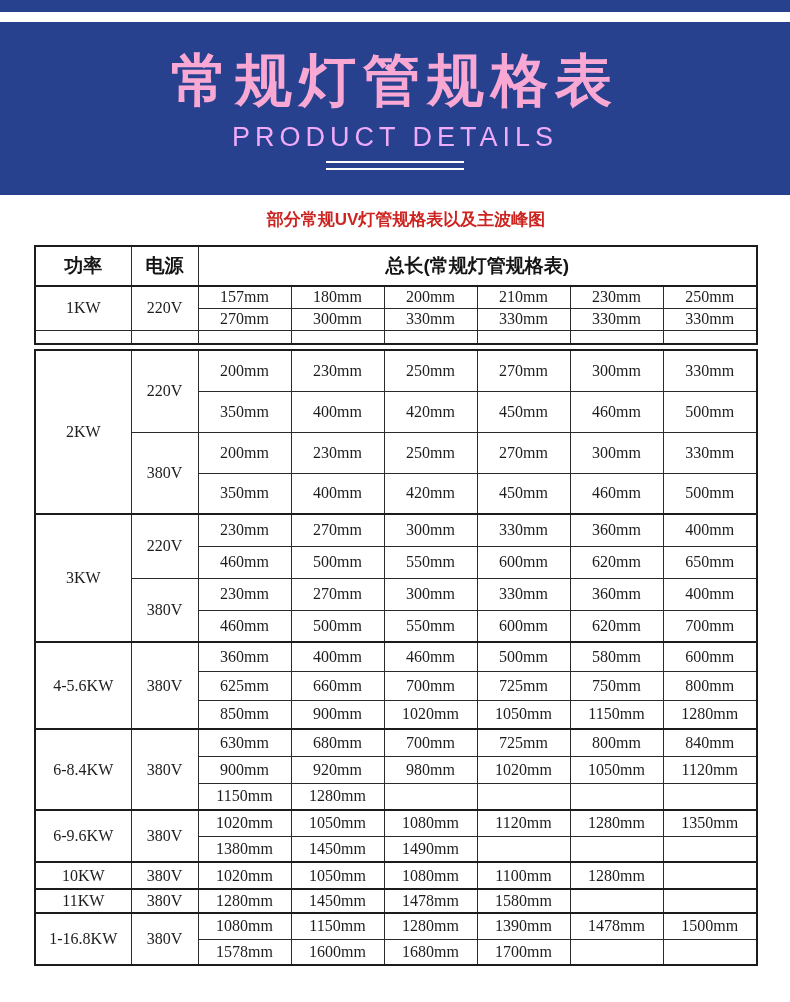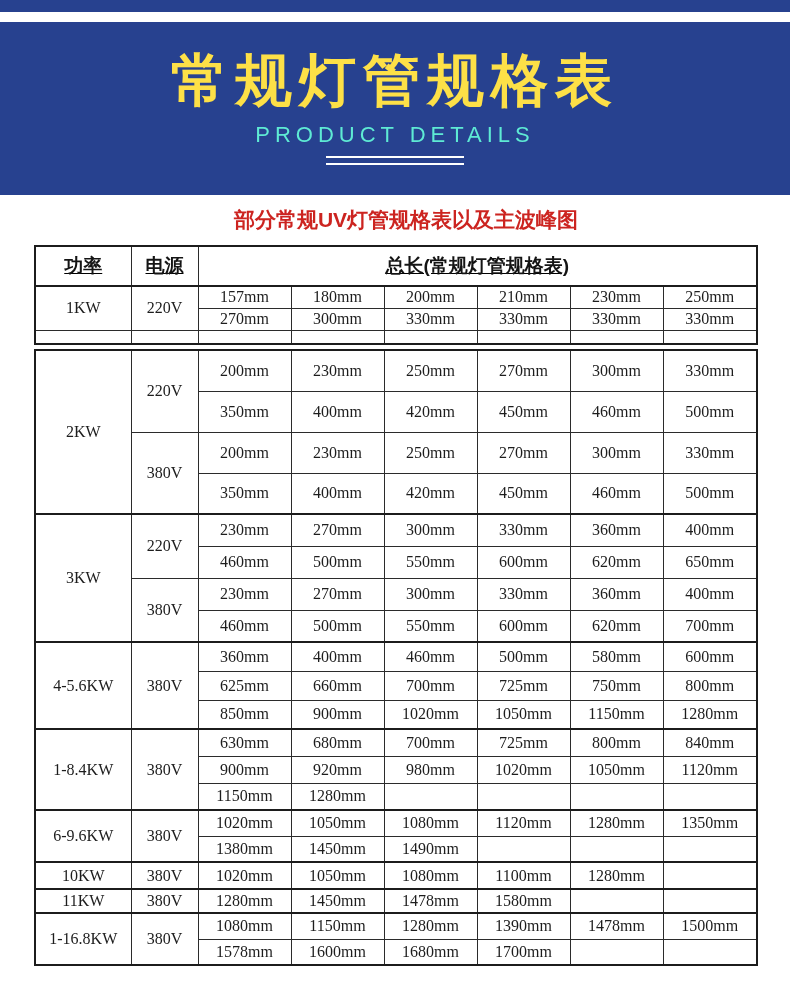--- a/index.html
+++ b/index.html
@@ -14,51 +14,51 @@
   .page{
     width:790px;height:1002px;position:relative;overflow:hidden;
     background:#ffffff;font-family:"Liberation Sans",sans-serif;
   }
   .top-strip{width:100%;height:12px;background:var(--blue);}
   .banner{
     margin-top:10px;width:100%;height:173px;background:var(--blue);
     display:flex;flex-direction:column;align-items:center;
   }
   .banner-title{
-    color:#fde047;font-size:57px;font-weight:900;letter-spacing:7px;
+    color:#f9a8d4;font-size:57px;font-weight:900;letter-spacing:7px;
     line-height:1;margin-top:30px;white-space:nowrap;
   }
   .banner-sub{
-    color:#5eead4;font-size:22px;letter-spacing:5px;margin-top:13px;
+    color:#f0abfc;font-size:27px;letter-spacing:5px;margin-top:13px;
     font-weight:500;white-space:nowrap;
   }
   .banner-underline{
     width:138px;height:9px;margin-top:8px;
     border-top:2px solid #ffffff;border-bottom:2px solid #ffffff;
   }
   .section-title{
-    color:var(--red);text-align:center;font-size:21px;font-weight:700;
+    color:var(--red);text-align:center;font-size:17px;font-weight:700;
     margin-top:12px;line-height:26px;white-space:nowrap;padding-left:22px;
   }
   .tables{width:722px;margin:12px auto 0;}
   .gap{height:4px;}
   table{
     border-collapse:collapse;table-layout:fixed;width:722px;
     border:2px solid var(--border-strong);
   }
   th,td{
     border:1px solid var(--border);text-align:center;vertical-align:middle;
     padding:0;overflow:hidden;color:var(--ink);
   }
   th.hdr{font-size:19px;font-weight:700;color:#141414;font-family:"Liberation Sans",sans-serif;}
   td.power-cell,td.volt-cell,td.len-cell{
     font-family:"Liberation Serif","DejaVu Serif",serif;font-size:16px;
     white-space:nowrap;
   }
-  tr.hdr-row{height:40px;text-decoration:underline;}
+  tr.hdr-row{height:40px;}
   tr.spacer-row{height:14px;}
   tr.blk-top > td{border-top:2px solid var(--border-strong);}
   tr.blk-0{height:22px;}
   tr.blk-1{height:41px;}
   tr.blk-2{height:32px;}
   tr.blk-3{height:29px;}
   tr.blk-4{height:27px;}
   tr.blk-5{height:26px;}
   tr.blk-6{height:27px;}
   tr.blk-7{height:24px;margin-left:40px;}
@@ -232,21 +232,21 @@
           </tr>
           <tr class="blk-3">
             <td class="len-cell">850mm</td>
             <td class="len-cell">900mm</td>
             <td class="len-cell">1020mm</td>
             <td class="len-cell">1050mm</td>
             <td class="len-cell">1150mm</td>
             <td class="len-cell">1280mm</td>
           </tr>
           <tr class="blk-4 blk-top">
-            <td class="power-cell" rowspan="3">1-8.4KW</td>
+            <td class="power-cell" rowspan="3">6-8.4KW</td>
             <td class="volt-cell" rowspan="3">380V</td>
             <td class="len-cell">630mm</td>
             <td class="len-cell">680mm</td>
             <td class="len-cell">700mm</td>
             <td class="len-cell">725mm</td>
             <td class="len-cell">800mm</td>
             <td class="len-cell">840mm</td>
           </tr>
           <tr class="blk-4">
             <td class="len-cell">900mm</td>

